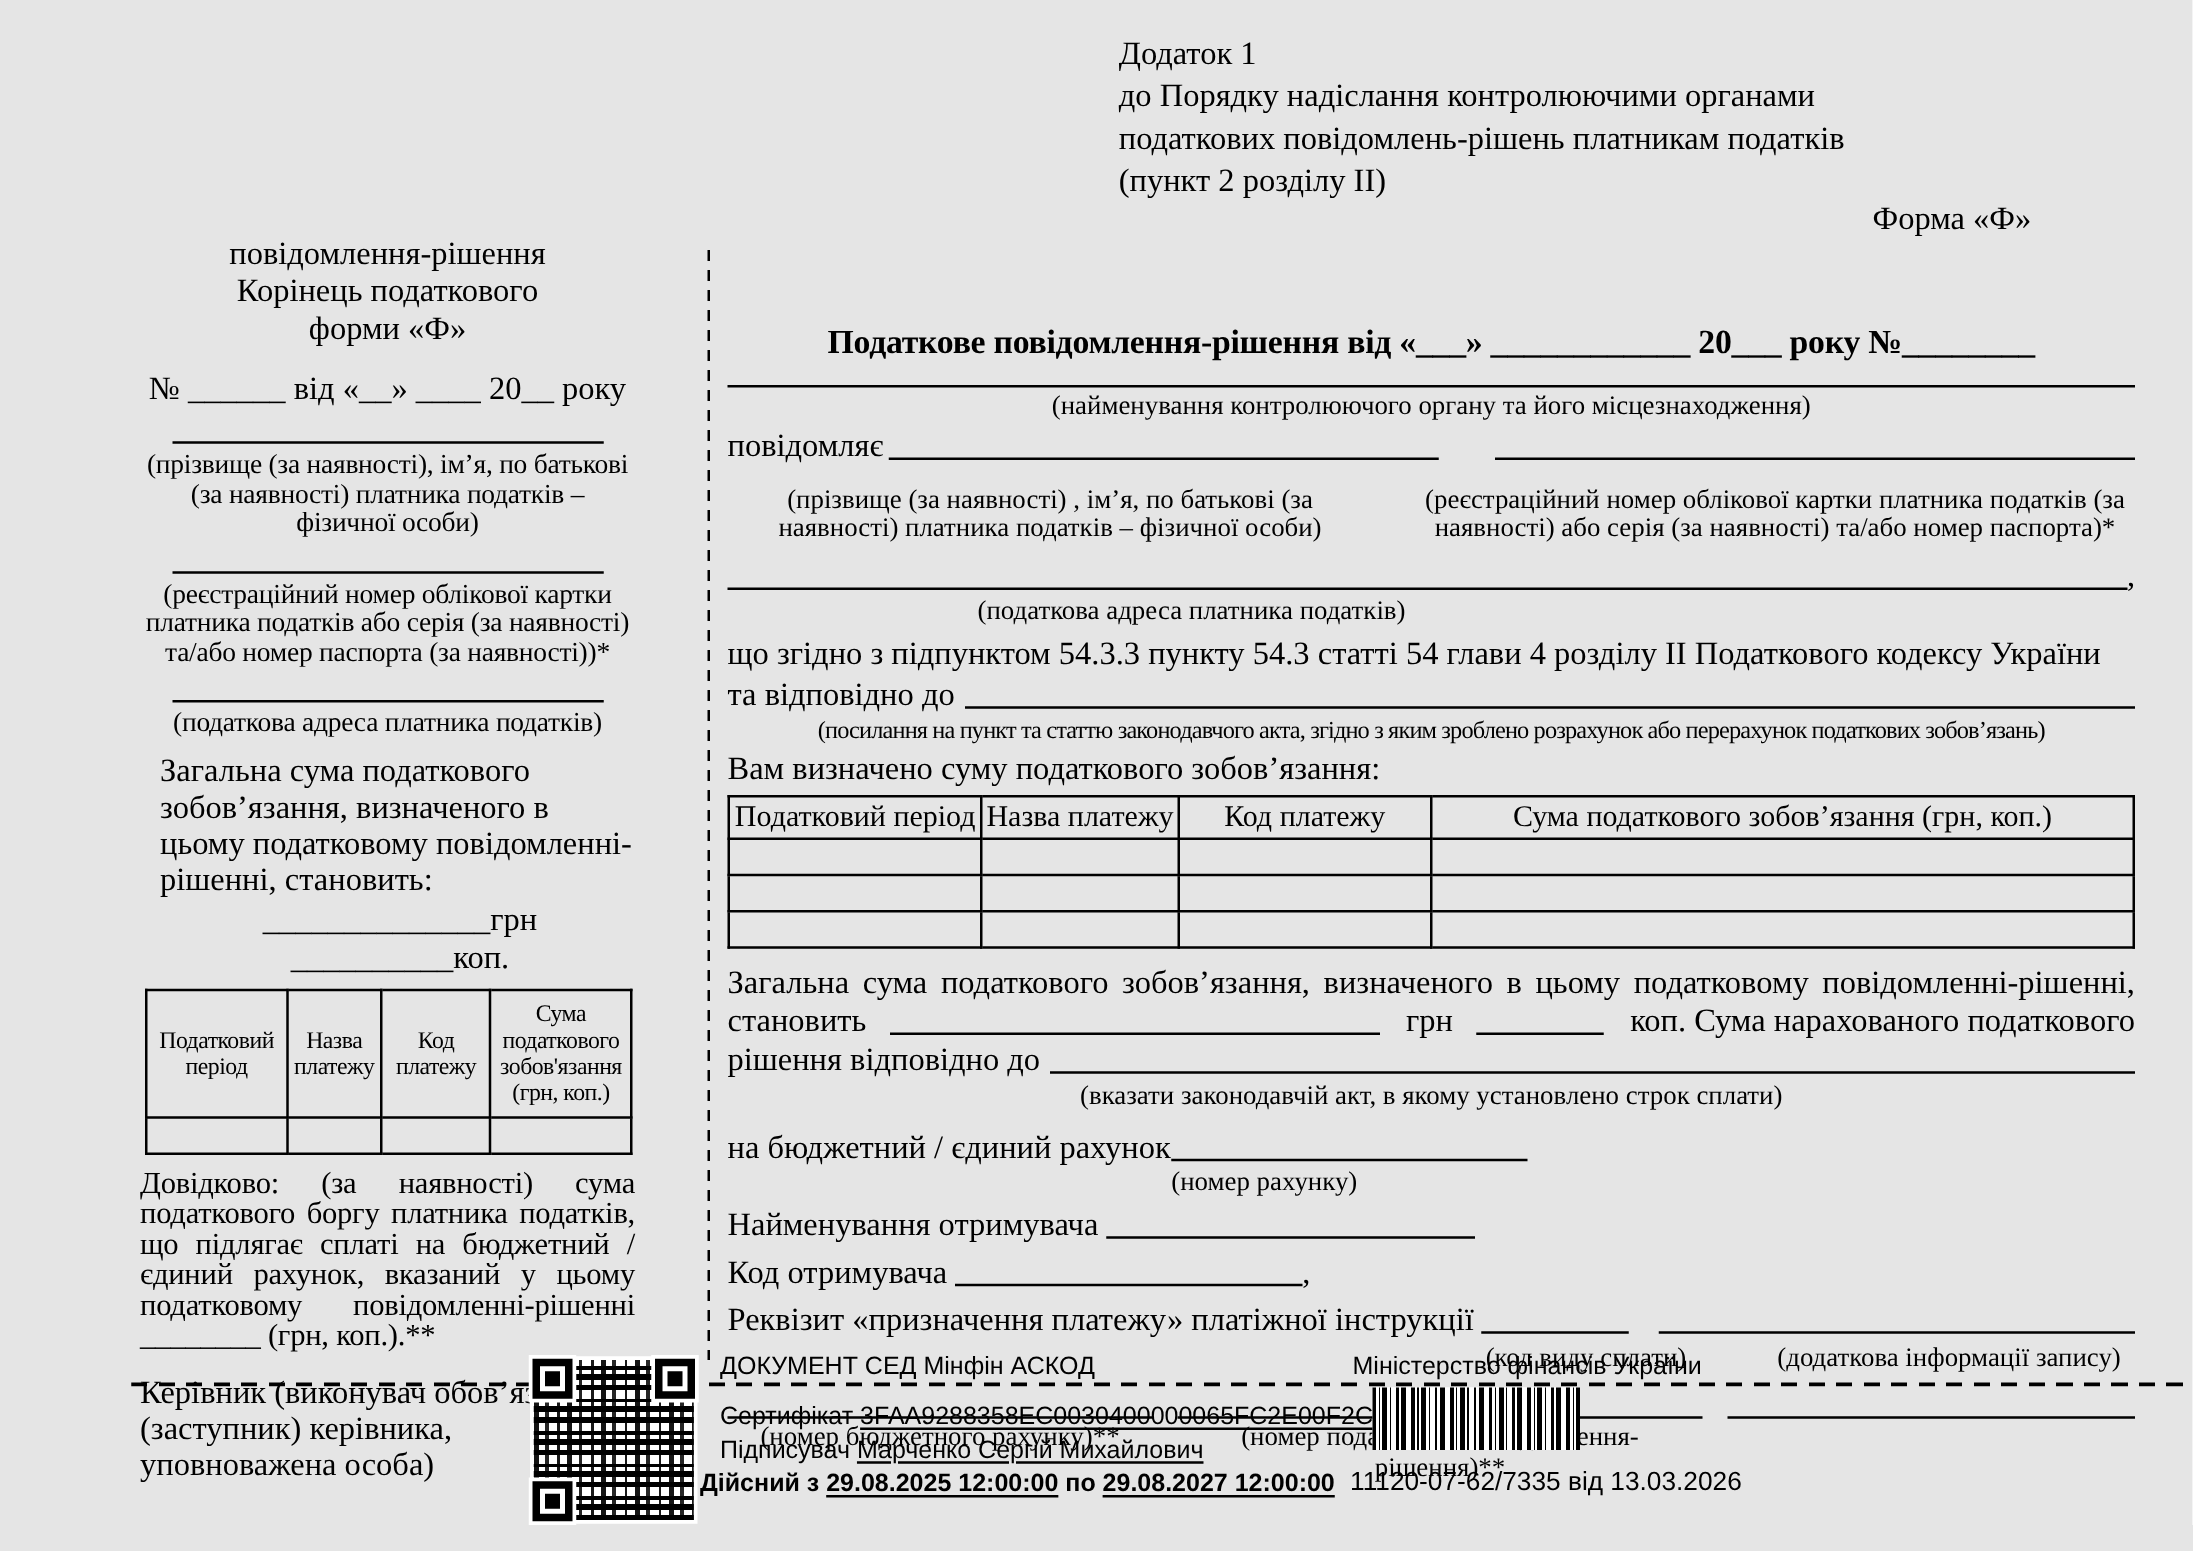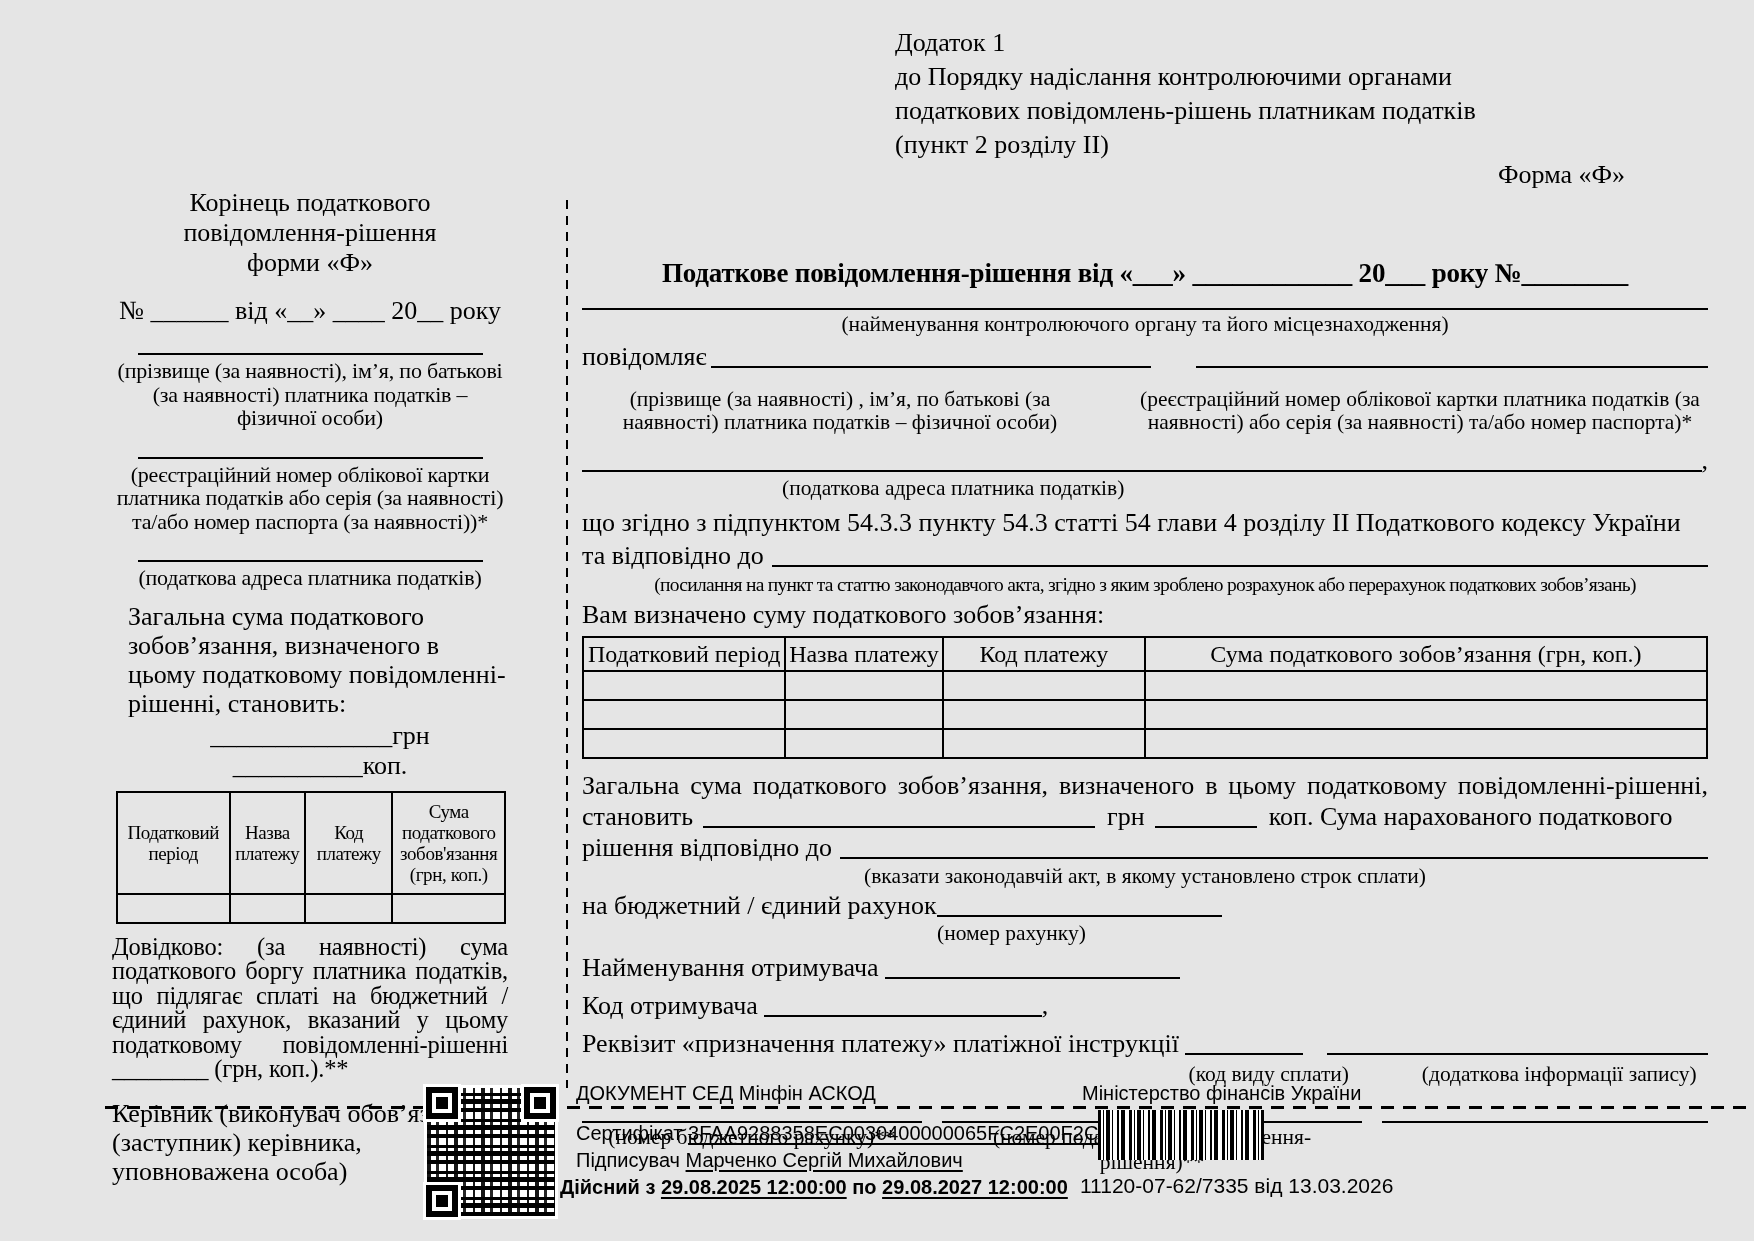--- a/index.html
+++ b/index.html
@@ -53,27 +53,27 @@
   .legal1{font-size:26px;line-height:31px;margin-top:7px;}
   .legal2{margin-top:2px;}
   .legal2 .bl{flex:1;margin-left:8px;}
   .ref-cap{font-size:19.5px;text-align:center;letter-spacing:-0.7px;margin-top:3px;}
   .determined{font-size:26px;margin-top:4px;}
   .m-table{border-collapse:collapse;width:100%;table-layout:fixed;margin-top:6px;}
   .m-table th{border:2px solid #000;font-weight:normal;font-size:24px;height:30px;padding:1px;text-align:center;}
   .m-table td{border:2px solid #000;height:25px;}
   .jline{font-size:26px;line-height:31px;text-align:justify;text-align-last:justify;}
   .total-block{margin-top:11px;}
-  .inrow{font-size:26px;line-height:31px;display:flex;align-items:flex-end;}
+  .inrow{font-size:26px;line-height:31px;display:flex;align-items:flex-end;justify-content:space-between;}
   .inrow .lbl{white-space:nowrap;}
   .becomes .bl1{width:392px;margin:0 12px 4px 10px;}
   .becomes .bl2{width:102px;margin:0 12px 4px 10px;}
   .line4 .bl{flex:1;margin-left:8px;}
   .act-cap{text-align:center;margin-top:2px;}
-  .budget-row{margin-top:2px;}
+  .budget-row{margin-top:14px;}
   .budget-row .bl{width:285px;}
   .account-cap{padding-left:355px;margin-top:1px;}
   .recip-row{margin-top:7px;}
   .recip-row .bl{width:295px;margin-left:6px;}
   .code-row .bl{width:278px;margin-left:6px;}
   .req-row .blA{width:118px;}
   .req-row .spA{width:18px;}
   .req-row .blB{flex:1;}
   .cap-row2{display:flex;font-size:21.5px;margin-top:3px;}
   .cap-row2 .p1{margin-left:600px;width:175px;text-align:center;}
@@ -121,22 +121,22 @@
     <div>податкових повідомлень-рішень платникам податків</div>
     <div>(пункт 2 розділу II)</div>
   </div>
   <div class="form-label">Форма «Ф»</div>
 
   <div class="vsep"></div>
   <div class="hsep"></div>
 
   <div class="stub">
     <div class="stub-heading">
+      <div>повідомлення-рішення</div>
       <div>Корінець податкового</div>
-      <div>повідомлення-рішення</div>
       <div>форми «Ф»</div>
     </div>
     <div class="stub-number">№ ______ від «__» ____ 20__ року</div>
 
     <div class="uline"></div>
     <div class="cap">(прізвище (за наявності), ім’я, по батькові (за наявності) платника податків – фізичної особи)</div>
 
     <div class="uline"></div>
     <div class="cap">(реєстраційний номер облікової картки платника податків або серія (за наявності) та/або номер паспорта (за наявності))*</div>
 

